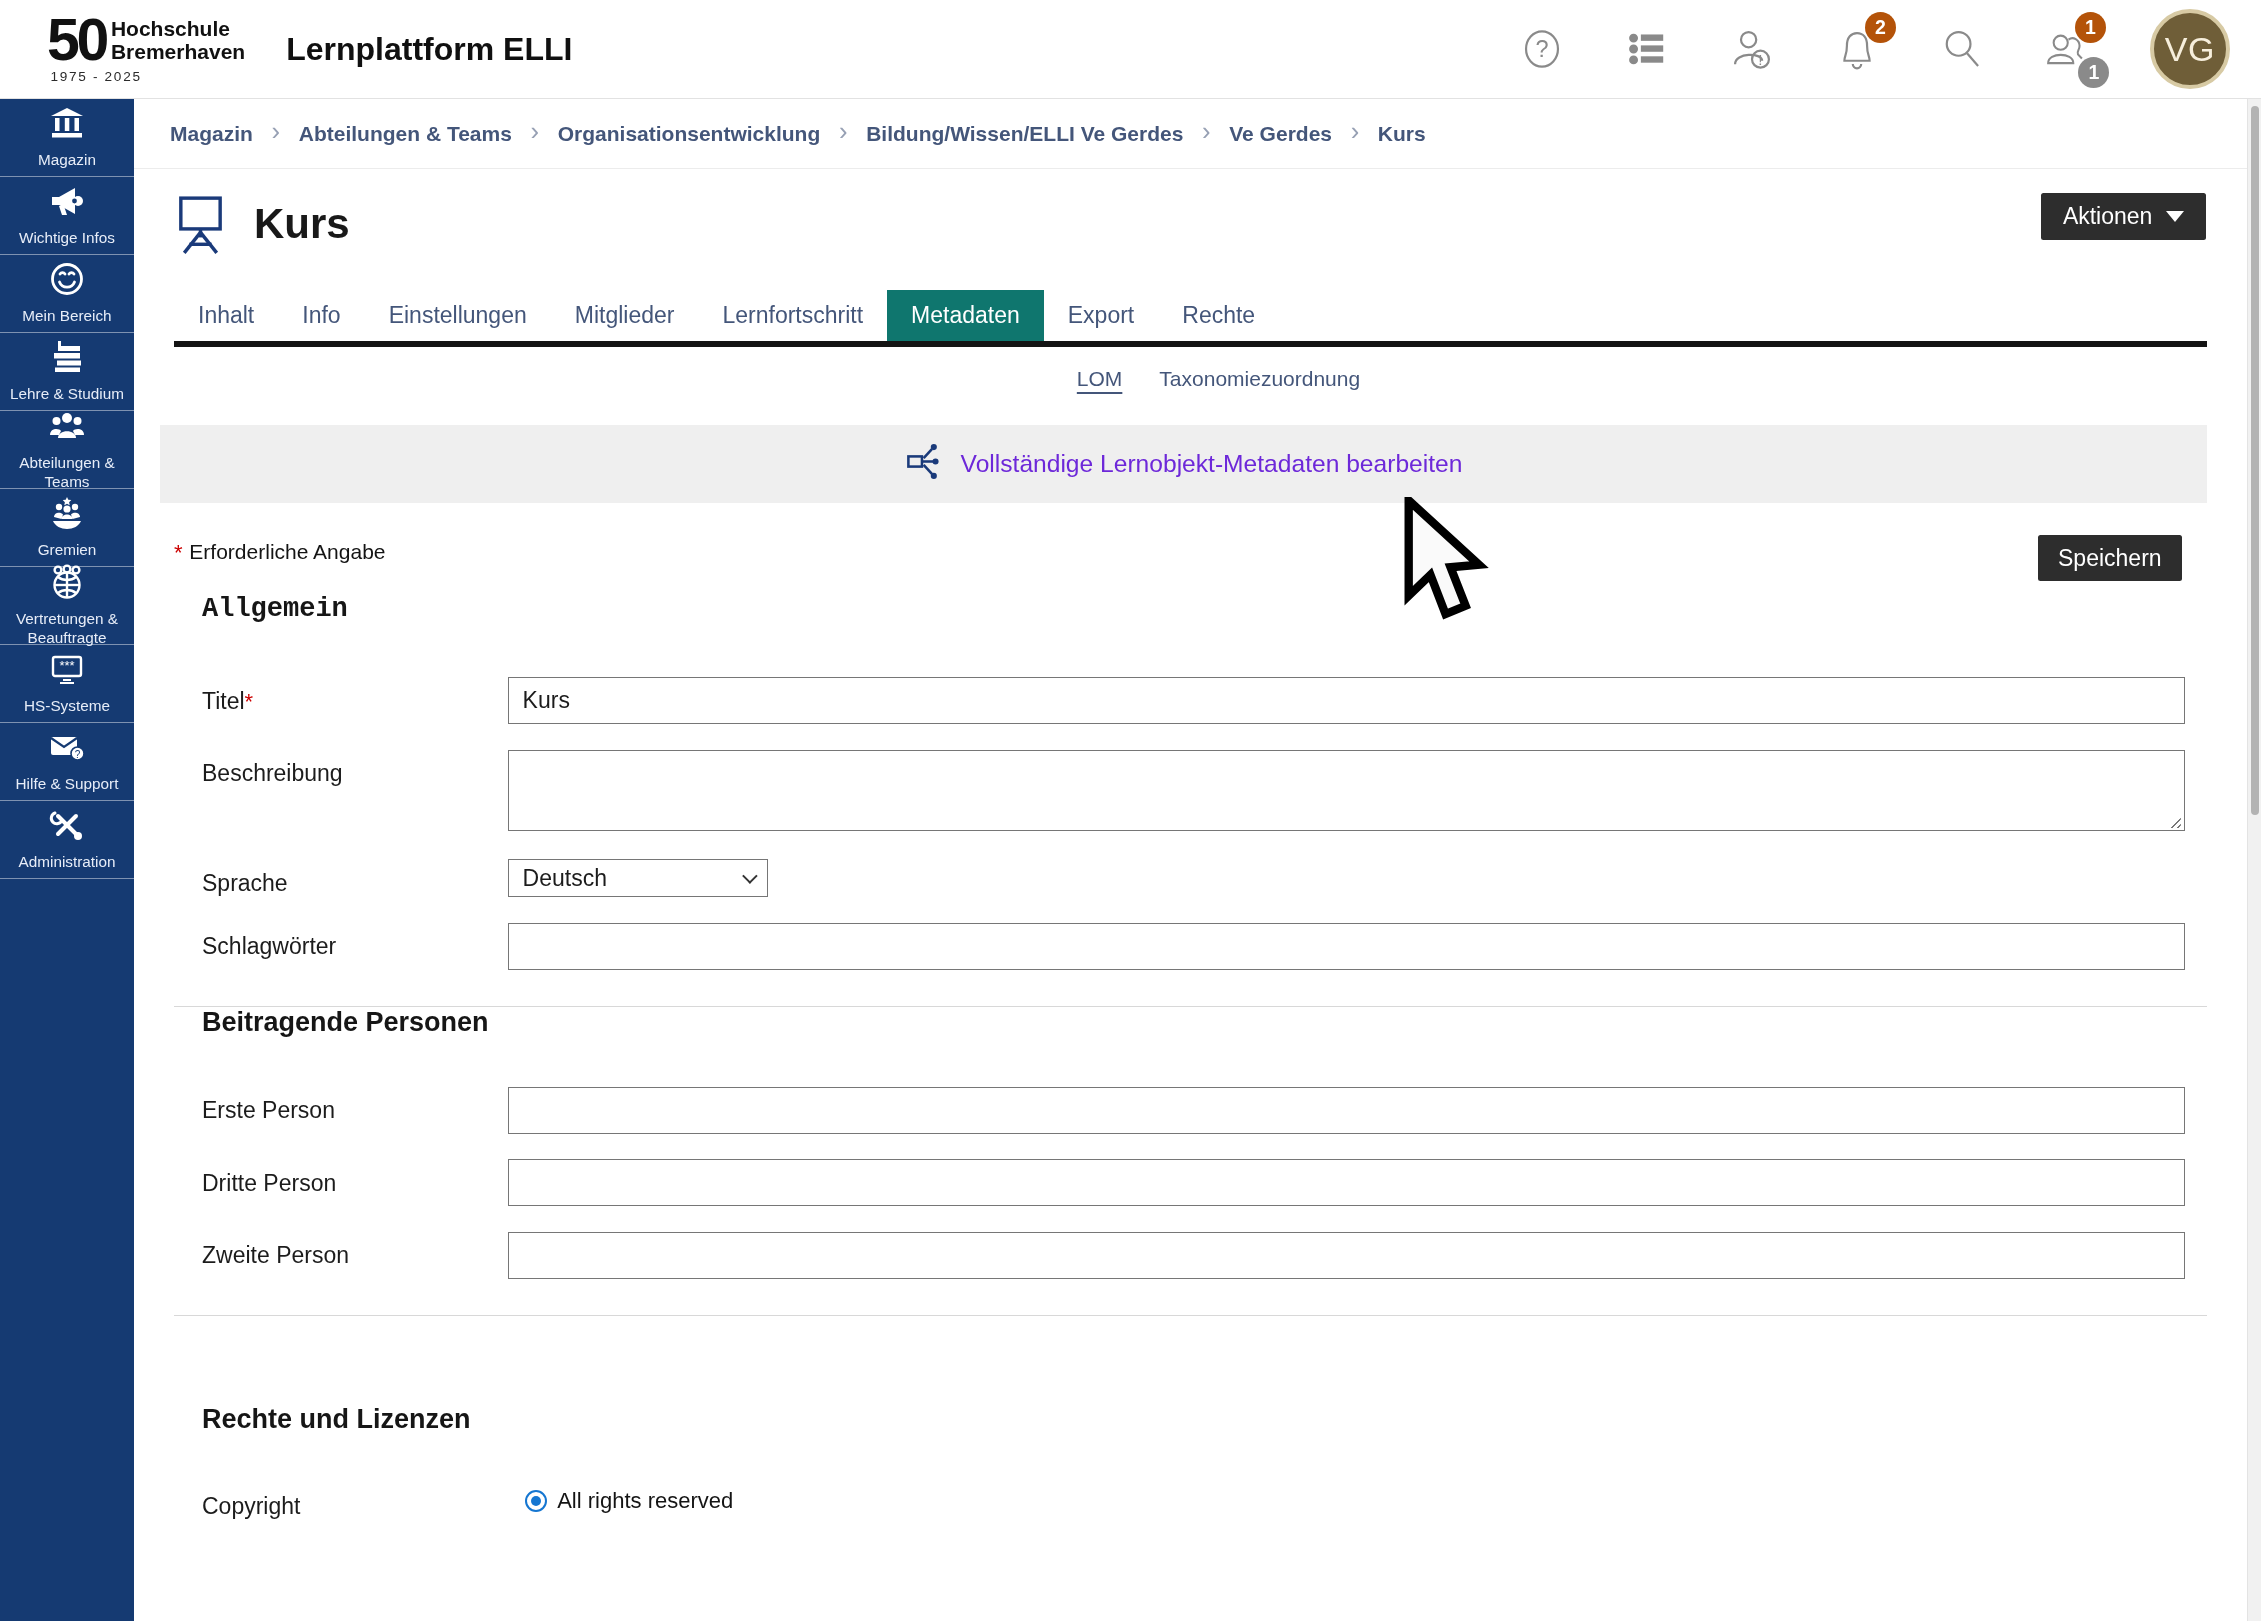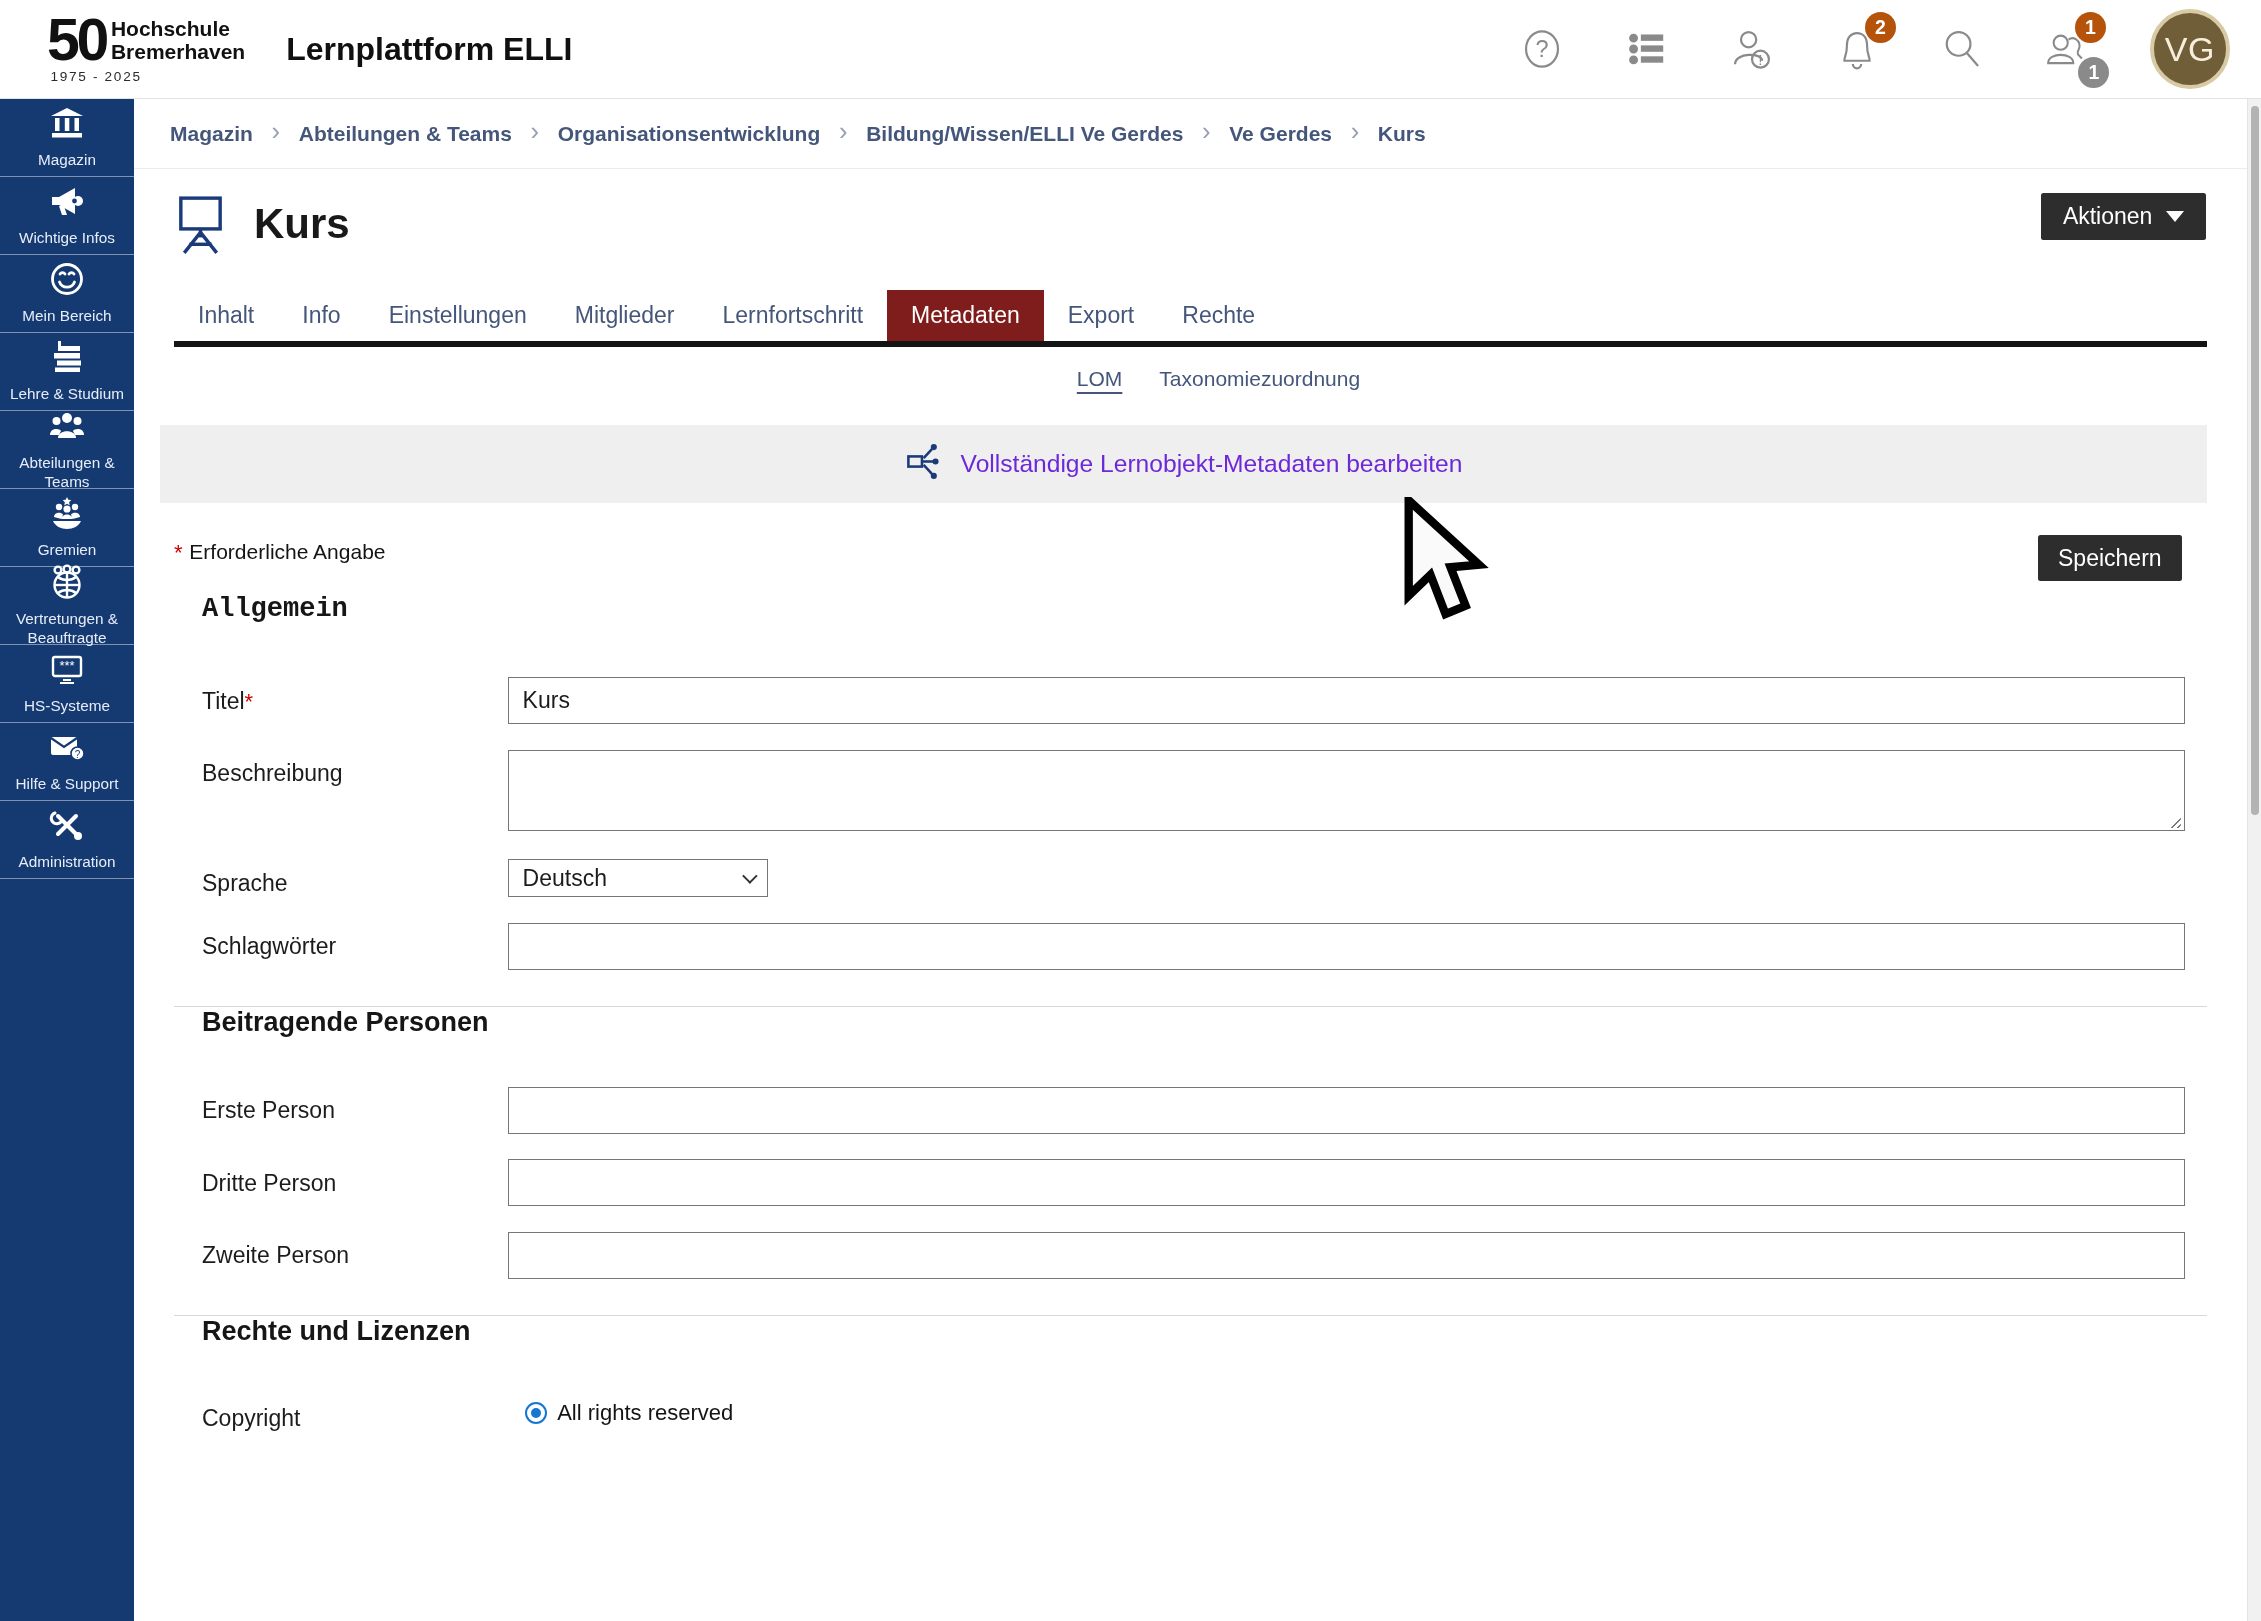--- a/index.html
+++ b/index.html
@@ -39,38 +39,38 @@
 
   .title-row { display:flex; align-items:center; margin-top:24px; position:relative; padding-left:40px; }
   .obj-icon { width:53px; height:61px; margin-right:27px; }
   h1.page-title { font-size:42px; font-weight:600; color:#191919; }
   .btn-dark { background:#2d2d2d; color:#fff; font-size:23px; border:none; border-radius:2.5px; padding:10.2px 22px; display:flex; align-items:center; gap:13.6px; cursor:pointer; font-family:inherit; }
   .caret-down { width:0; height:0; border-left:9.3px solid transparent; border-right:9.3px solid transparent; border-top:11px solid #fff; }
   .actions-btn { position:absolute; right:42px; top:0; }
 
   .tabs { margin-top:36px; margin-left:40px; margin-right:41px; display:flex; border-bottom:6px solid #141414; }
   .tab { height:51px; line-height:51px; padding:0 24px; font-size:23px; color:#44567a; cursor:pointer; }
-  .tab.active { background:#7f1d1d; color:#fff; }
+  .tab.active { background:#0f766e; color:#fff; }
 
   .subtabs { margin-top:20.4px; margin-left:55px; display:flex; gap:37px;justify-content:center; }
   .subtab { font-size:21px; color:#44567a; cursor:pointer; text-decoration:none; }
   .subtab.active { text-decoration:underline; text-underline-offset:6px; text-decoration-thickness:1.7px; font-weight:400; }
 
   .lom-banner { margin:34px 41px 0 26px; height:78px; background:#efefef; display:flex; align-items:center; justify-content:center; gap:17px; cursor:pointer; }
   .lom-banner span { font-size:24.6px; color:#6d28d9; }
 
   .required-row { margin-top:37px; padding-left:40px; padding-right:66px; display:flex; align-items:flex-start; position:relative; height:42px; }
   .req-star { color:#cc0000; font-size:22px; margin-right:6.8px; }
   .req-text { font-size:21px; color:#141414; }
   .save-btn { position:absolute; right:66px; top:-5.1px; padding:9.3px 20.4px; }
 
   .section-heading { font-size:27px; font-weight:700; color:#161616; margin-left:68px; }
   .h-general { margin-top:12px;font-family:Liberation Mono, monospace; }
   .h-contrib { }
-  .h-rights  { }
+  .h-rights  { margin-top:88px; }
 
   .form { margin-top:53px; }
   .form-row { display:flex; padding-left:68px; padding-right:63px; margin-bottom:25.5px; }
   .form-label { width:306px; flex:none; font-size:23px; color:#1c1c1c; padding-top:10.2px; }
   .form-field { flex:1; position:relative; }
   .txt { width:100%; border:1.7px solid #767676; font-size:23px; font-family:inherit; color:#1c1c1c; padding:0 13.6px; background:#fff; }
   input.txt { height:47px; }
   .txt-tall { height:61px; }
   textarea.txt { height:81px; resize:none; padding-top:8.5px; }
   .grip { position:absolute; right:4.2px; bottom:6px; width:12.7px; height:12.7px; background:repeating-linear-gradient(135deg, transparent 0 2.5px, #777 2.5px 4.2px); clip-path:polygon(100% 0, 100% 100%, 0 100%); }

